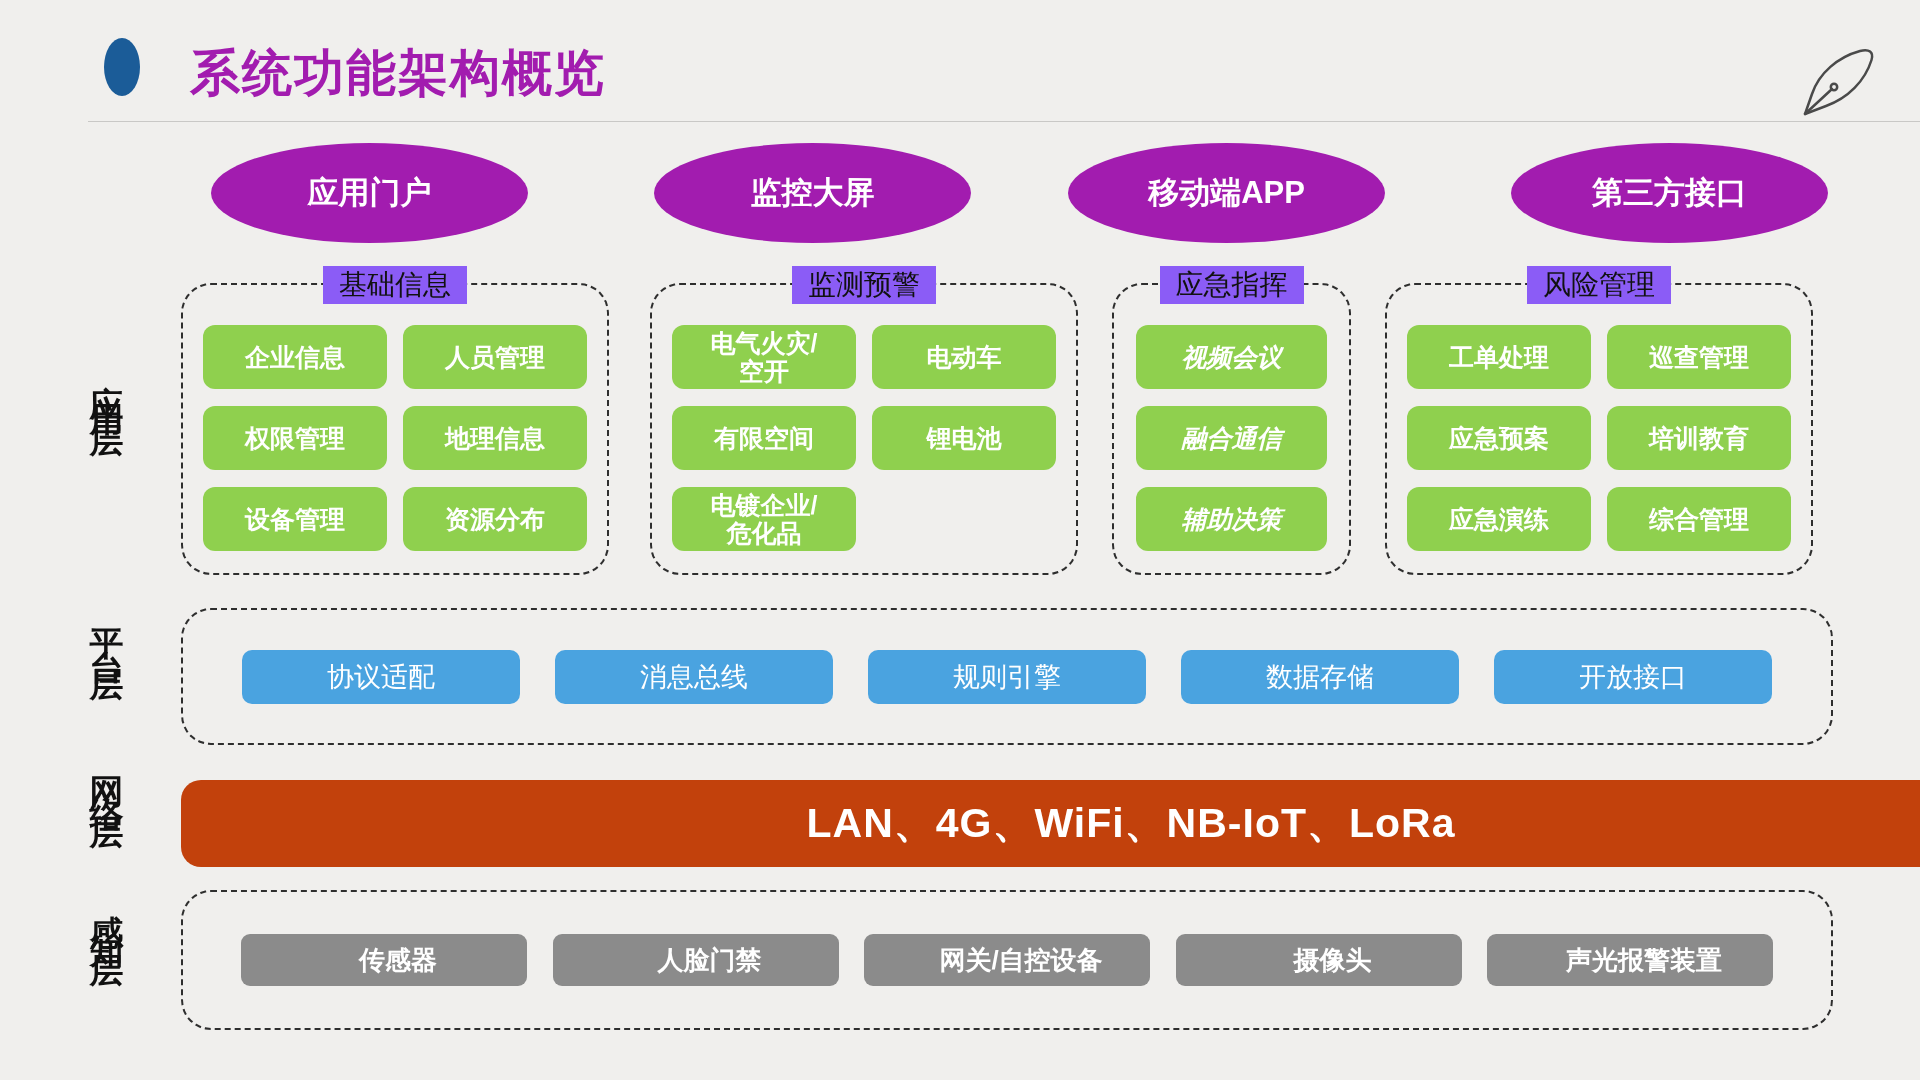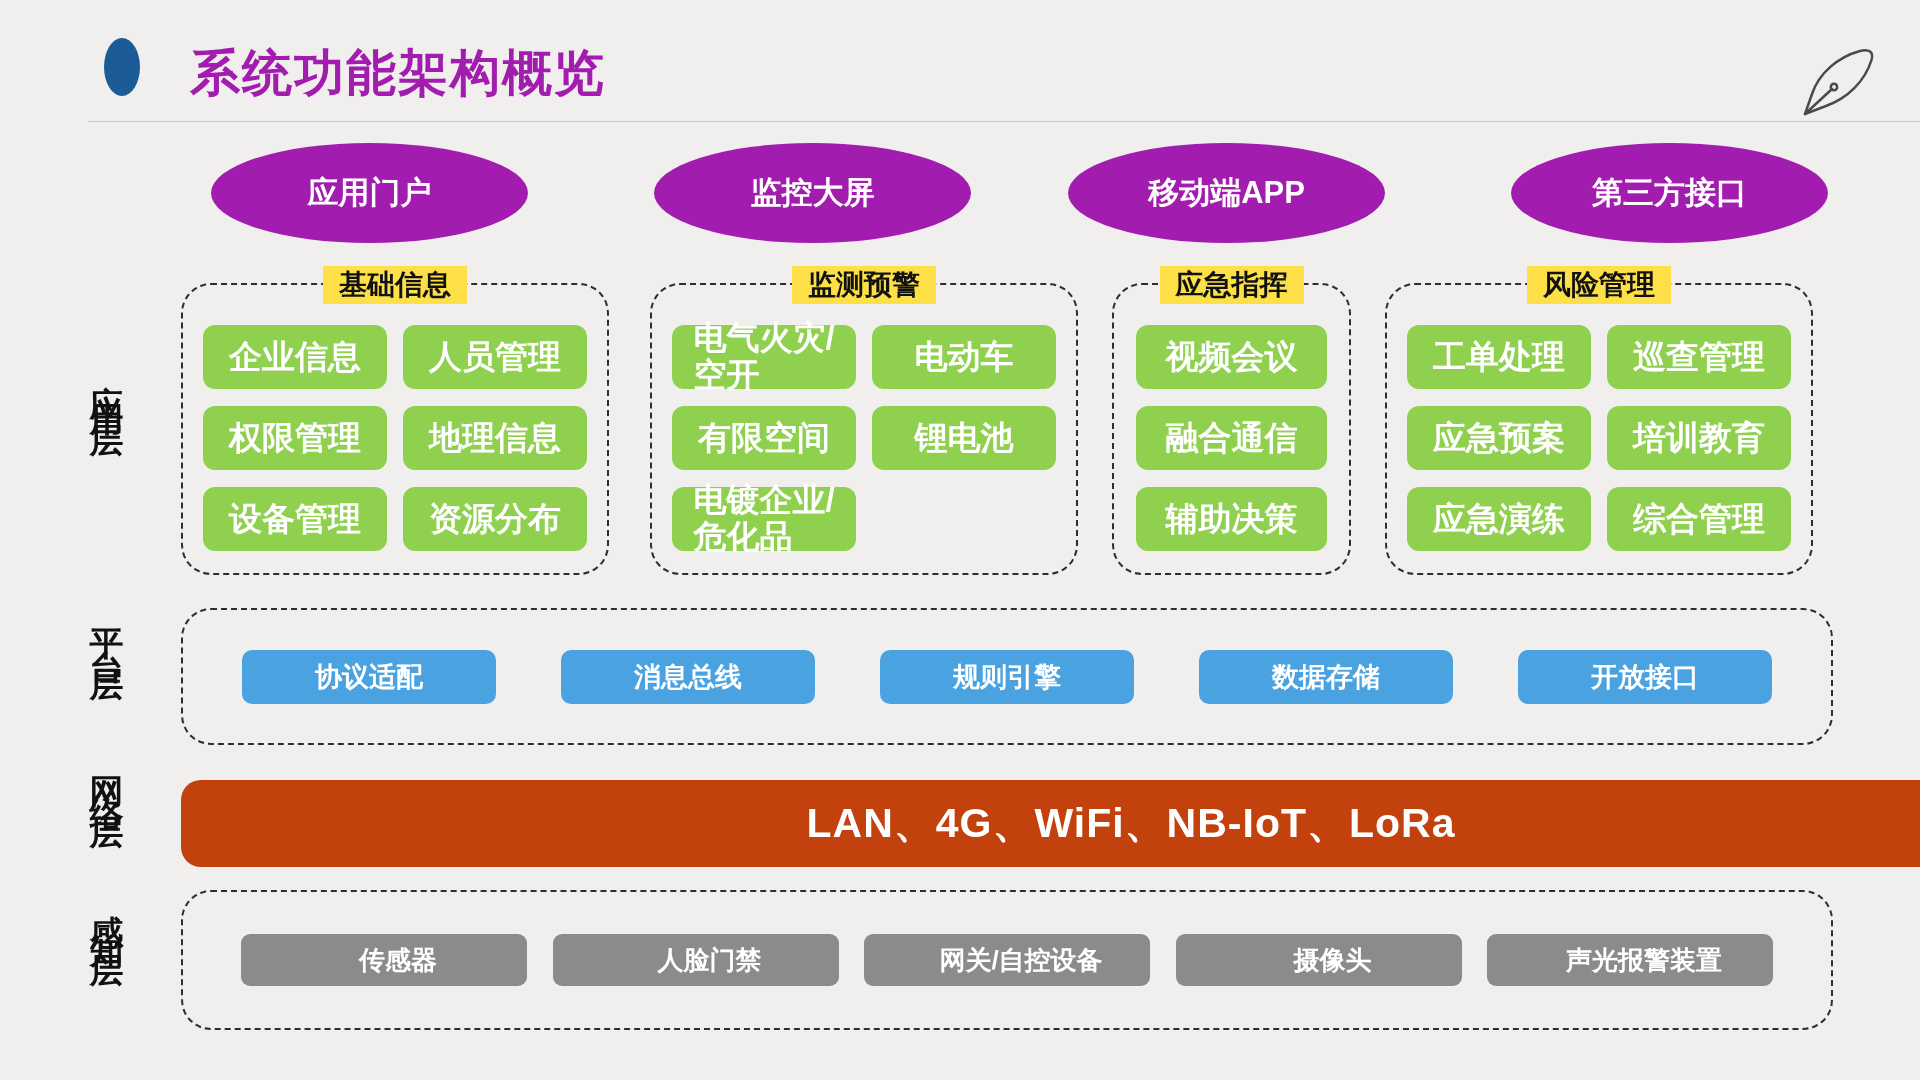--- a/index.html
+++ b/index.html
@@ -36,42 +36,42 @@
   .oval1{left:211px}.oval2{left:654px}.oval3{left:1068px}.oval4{left:1511px}
 
   
   .dashed{
     position:absolute;border:2px dashed #2E2E2E;border-radius:30px;
     box-sizing:border-box;
   }
   .group{top:283px;height:292px;}
   .group-title{
     position:absolute;top:-19px;left:50%;transform:translateX(-50%);
-    background:#fde047;padding:0 16px;height:38px;line-height:38px;
-    font-size:28px;font-weight:bold;color:#111;white-space:nowrap;
+    background:#8b5cf6;padding:0 16px;height:38px;line-height:38px;
+    font-size:28px;font-weight:normal;color:#111;white-space:nowrap;
   }
   .grid{
     display:grid;grid-template-columns:repeat(2,1fr);
     gap:17px 16px;padding:40px 20px 0;
   }
-  .grid.one{grid-template-columns:1fr;padding:40px 22px 0;}
+  .grid.one{grid-template-columns:1fr;padding:40px 22px 0;font-style:italic;}
   .gbox{
     height:64px;border-radius:12px;background:#8FD04E;
-    color:#fff;font-size:33px;font-weight:bold;line-height:1.12;
-    display:flex;align-items:center;justify-content:center;
+    color:#fff;font-size:25px;font-weight:bold;line-height:1.12;
+    display:flex;align-items:center;justify-content:center;text-align:center;
     white-space:pre-line;
   }
 
   
   .platform{left:181px;top:608px;width:1652px;height:137px;
     display:flex;align-items:center;justify-content:space-between;
     padding:0 59px;}
   .pbtn{
-    width:254px;height:54px;border-radius:10px;background:#4AA3E0;
-    color:#fff;font-size:27px;font-weight:bold;
+    width:278px;height:54px;border-radius:10px;background:#4AA3E0;
+    color:#fff;font-size:27px;font-weight:normal;
     display:flex;align-items:center;justify-content:center;white-space:nowrap;
   }
 
   
   .network-bar{
     position:absolute;left:181px;top:780px;width:1900px;height:87px;
     border-radius:20px;background:#c2410c;
     color:#fff;font-size:41px;font-weight:bold;letter-spacing:1px;
     display:flex;align-items:center;justify-content:center;white-space:nowrap;
   }

